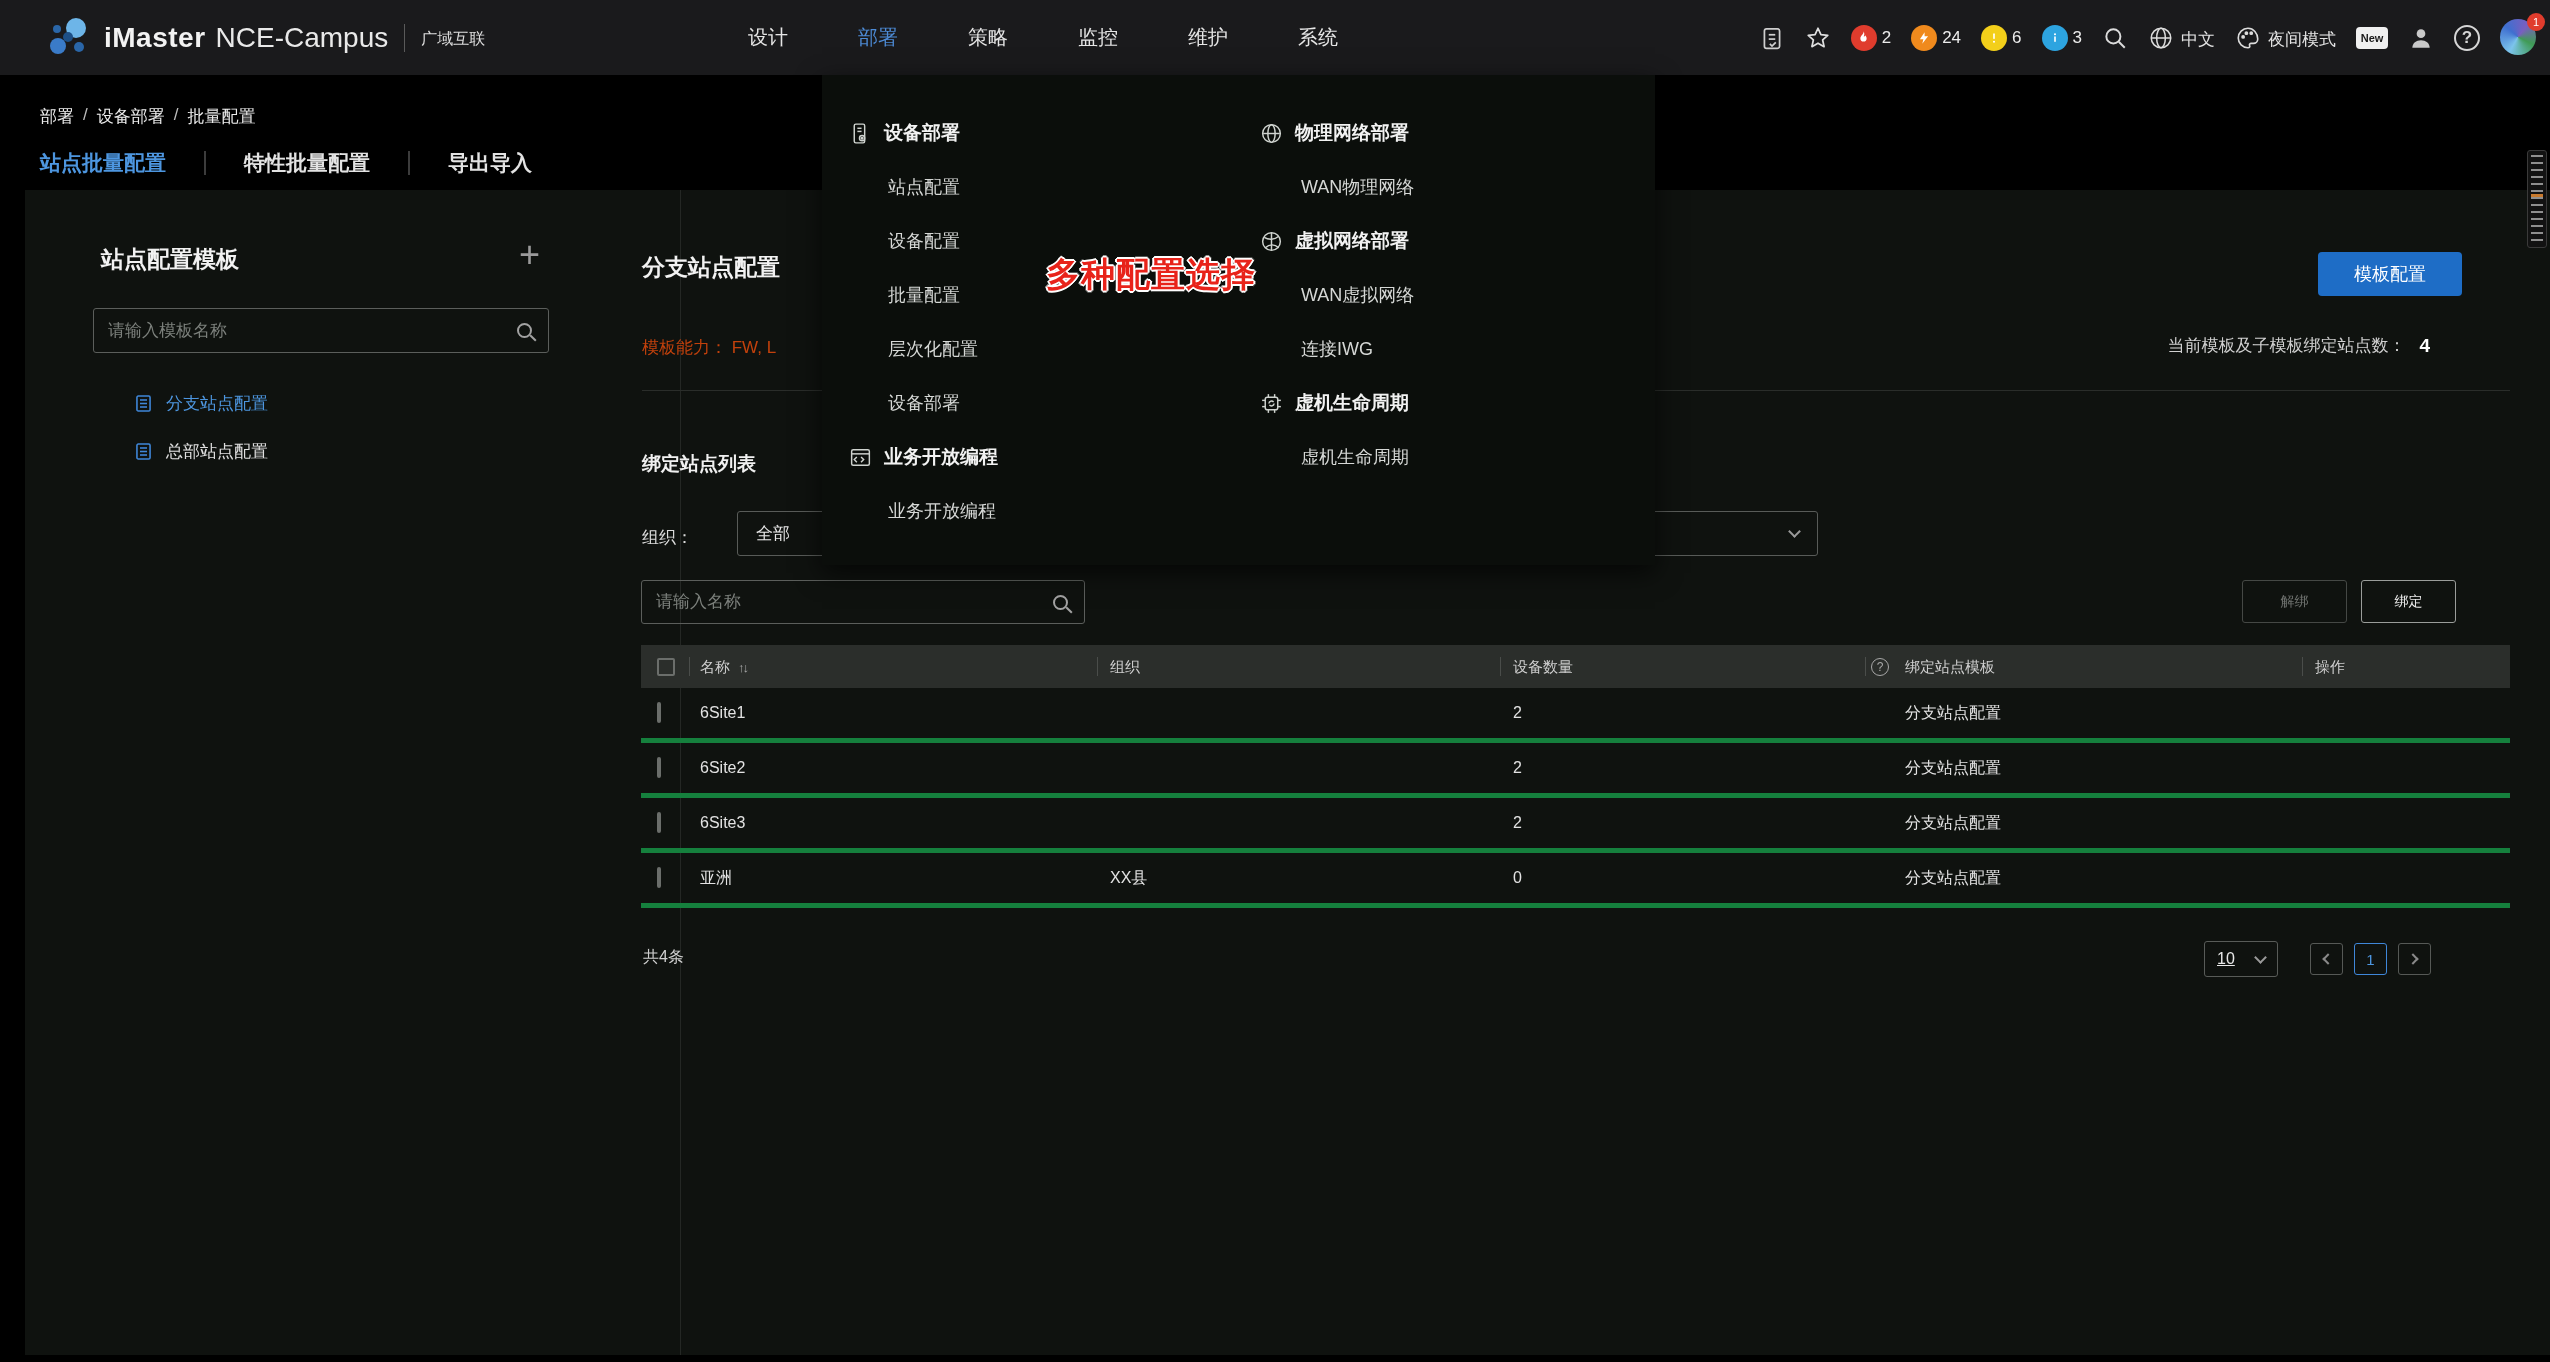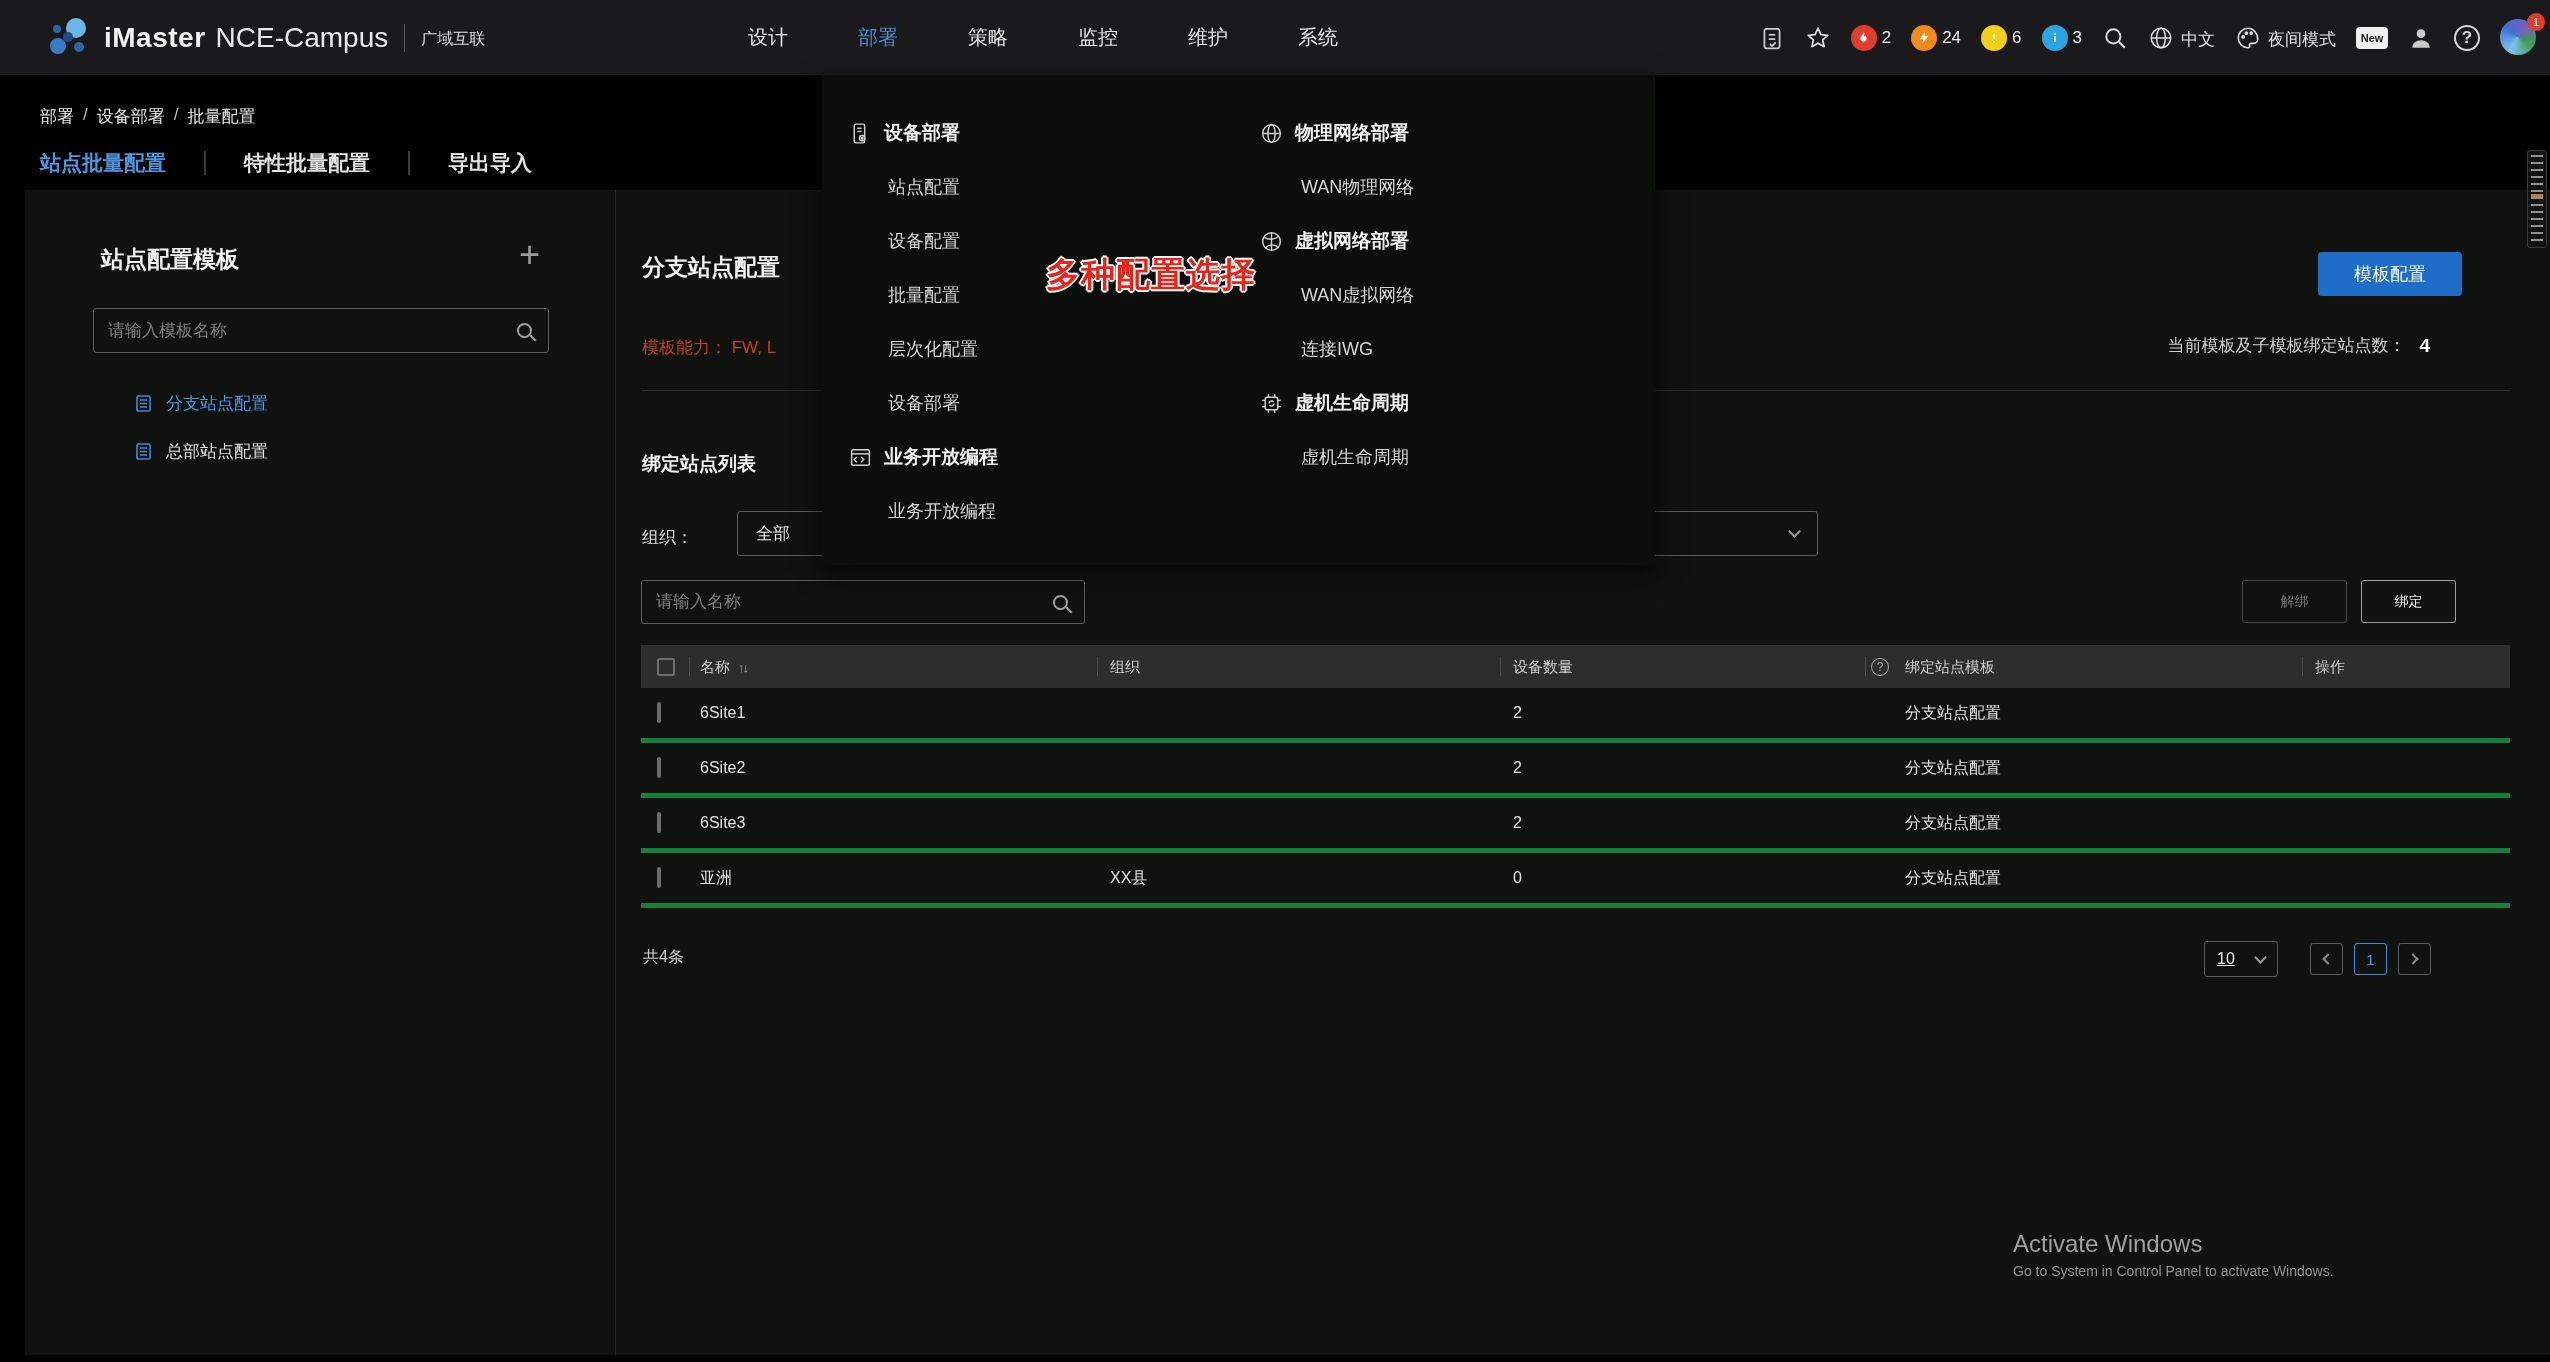--- a/index.html
+++ b/index.html
@@ -43,21 +43,21 @@
   
   .breadcrumb { position:absolute; left:40px; top:105px; display:flex; gap:9px; font-size:17px; color:#ededed; }
   .breadcrumb .sep { color:#bdbdbd; }
   .tabs { position:absolute; left:40px; top:149px; display:flex; align-items:center; gap:38px; }
   .tab { font-size:21px; font-weight:700; color:#e3e3e3; cursor:pointer; }
   .tab.active { color:#4d96e0; }
   .tab-sep { width:2px; height:24px; background:#3c3c3c; }
 
   
   .panel { position:absolute; left:25px; top:190px; width:2525px; height:1165px; background:#0f120f; }
-  .sidebar { position:absolute; left:0; top:0; width:591px; height:100%; border-right:1px solid #242724; }
+  .sidebar { position:absolute; left:0; top:0; width:656px; height:100%; border-right:1px solid #242724; }
   .sb-title { position:absolute; left:76px; top:54px; font-size:23px; font-weight:700; color:#f2f2f2; }
   .sb-plus { position:absolute; left:494px; top:44px; font-size:36px; font-weight:200; color:#9a9a9a; cursor:pointer; }
   .searchbox { position:absolute; display:flex; align-items:center; border:1px solid #5b5e5b; border-radius:3px; background:transparent; }
   .sb-search { left:68px; top:118px; width:456px; height:45px; }
   .searchbox input { flex:1; height:100%; background:transparent; border:none; outline:none; padding:0 14px;
                      font-size:17px; color:#e6e6e6; font-family:inherit; }
   .searchbox input::placeholder { color:#7c807c; }
   .mag { position:relative; width:15px; height:15px; border:2px solid #a2a2a2; border-radius:50%; margin-right:16px; flex:none; }
   .mag::after { content:""; position:absolute; width:8px; height:2px; background:#a2a2a2; transform:rotate(45deg); right:-7px; bottom:-3px; }
   .tree-item { position:absolute; left:108px; display:flex; align-items:center; gap:12px; height:36px; cursor:pointer; }
@@ -379,24 +379,20 @@
       <span class="chev"></span>
     </div>
     <div class="pg-btn pg-prev">
         <span class="chev-l"></span>
       </div>
     <div class="pg-btn pg-page">1</div>
     <div class="pg-btn pg-next">
         <span class="chev-r"></span>
       </div>
 
-    <div class="watermark" style="position:absolute; left:1988px; top:1040px;">
-      <div class="wm1">Activate Windows</div>
-      <div class="wm2">Go to System in Control Panel to activate Windows.</div>
-    </div>
   </div>
 
   <div class="deploy-menu">
     <div class="dm-col dm-col-left">
       <div class="dm-row">
         <svg class="dm-icon" viewBox="0 0 24 24" fill="none" stroke="#cfd3cf" stroke-width="1.4">
           <rect x="6" y="3" width="10" height="18" rx="1.5"></rect>
           <line x1="9" y1="7" x2="13" y2="7"></line>
             <line x1="9" y1="10" x2="13" y2="10"></line>
           <circle cx="13.5" cy="16.5" r="2.5"></circle>

